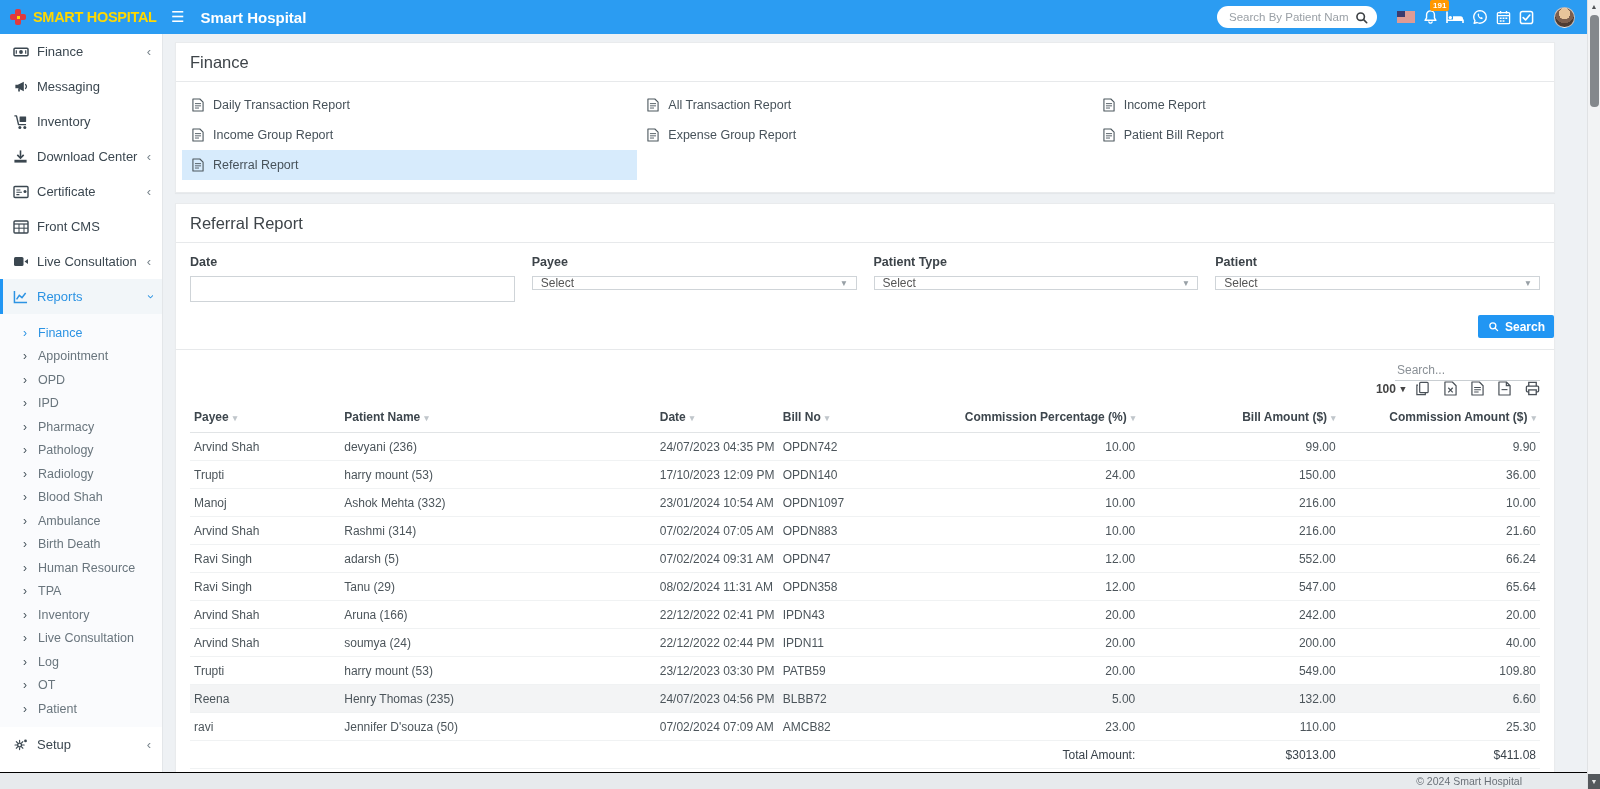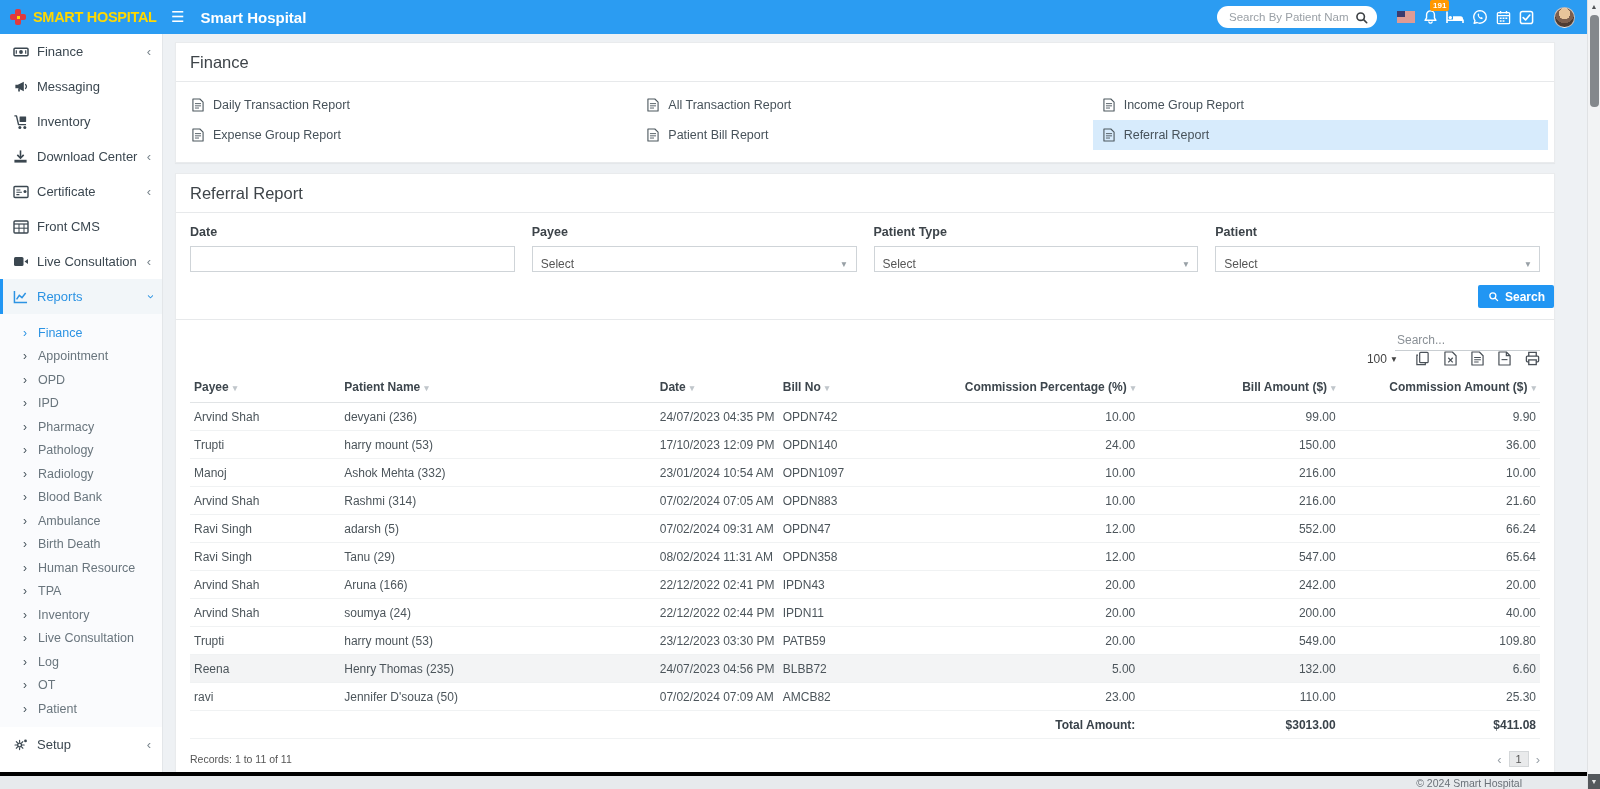--- a/index.html
+++ b/index.html
@@ -51,51 +51,51 @@
   .card-title { font-size:16.5px; font-weight:500; color:#3e4449; padding:10px 14px 9px; border-bottom:1px solid #e7e9eb; }
   .finance-card { margin-bottom:10px; }
   .report-grid { display:grid; grid-template-columns:1fr 1fr 1fr; padding:8px 6px 12px; }
   .report-link { display:flex; align-items:center; gap:9px; padding:8px 10px; color:#47525a; font-size:12.5px; cursor:pointer; }
   .report-link .doc { display:inline-flex; color:#4d585f; flex:none; }
   .report-link.active { background:#d7ebfc; }
 
   .filters { display:grid; grid-template-columns:repeat(4,1fr); gap:17px; padding:12px 14px 0; }
   .filter-label { font-weight:bold; font-size:12.5px; color:#3c4349; margin-bottom:7px; }
   .text-input { height:26px; width:100%; border:1px solid #cfd4d8; padding:0 8px; font-size:12px; color:#444; outline:none; }
-  .select { height:26px; border:1px solid #cfd4d8; background:#fff; display:flex; align-items:flex-end; justify-content:space-between; padding:0 8px; font-size:12px; color:#555; cursor:pointer; }
+  .select { height:14px; border:1px solid #cfd4d8; background:#fff; display:flex; align-items:center; justify-content:space-between; padding:0 8px; font-size:12px; color:#555; cursor:pointer; }
   .select .caret { color:#98a0a6; display:inline-flex; transform:scale(.8); }
   .search-row { display:flex; justify-content:flex-end; padding:13px 0 11px; }
   .btn-search { background:#2196f3; color:#fff; border:none; border-radius:2px; height:23px; padding:0 9px; font-size:12px; font-weight:bold; display:flex; align-items:center; gap:5px; cursor:pointer; font-family:inherit; }
   .btn-search .bsi { display:inline-flex; transform:scale(.8); }
 
   .table-divider { border-top:1px solid #e7e9eb; }
   .table-toolbar { display:flex; align-items:flex-end; justify-content:space-between; padding:10px 14px 2px;flex-direction:column; }
   .dt-search { border:none; border-bottom:1px solid #c9ced2; width:145px; font-size:12px; padding:3px 2px; outline:none; color:#555; background:transparent; font-family:inherit; }
   .dt-search::placeholder { color:#8a9096; }
-  .toolbar-right { display:flex; align-items:center; gap:14px; color:#4a5158; }
+  .toolbar-right { display:flex; align-items:center; gap:5px; color:#4a5158;font-weight:bold; }
   .page-size { font-size:12px; color:#444; display:flex; align-items:center; gap:4px; cursor:pointer; margin-right:4px; }
   .page-size .ps-caret { display:inline-flex; transform:scale(.8); color:#444; }
   .export-icon { display:inline-flex; color:#4a5158; cursor:pointer; }
 
   table.data { width:calc(100% - 28px); margin:4px 14px 0; border-collapse:collapse; font-size:12px; color:#4c555b; }
   table.data th { font-weight:bold; color:#3d464d; text-align:left; padding:8px 4px; border-bottom:1px solid #e1e4e6; white-space:nowrap; cursor:pointer;margin-left:48px; }
   table.data th:nth-of-type(n+5) { text-align:right; }
   th .sort { color:#c0c6cb; font-size:9px; margin-left:4px; }
   table.data td { padding:6.5px 4px; border-bottom:1px solid #f0f2f3; white-space:nowrap; }
   td.ta-r { text-align:right; }
   tr.highlight { background:#f3f4f5; }
-  tfoot td { font-weight:bold; color:#39424a; padding:8px 4px; border-bottom:1px solid #e1e4e6; }
+  tfoot td { font-weight:normal; color:#39424a; padding:8px 4px; border-bottom:1px solid #e1e4e6; }
   .records-row { display:flex; justify-content:space-between; align-items:center; padding:12px 14px 30px; }
   .records { font-size:10.5px; color:#555; }
   .pager { display:flex; align-items:center; gap:7px; color:#9aa2a9; font-size:13px; }
   .page-num { background:#e9eaeb; border:1px solid #d4d7d9; color:#555; font-size:11px; padding:1px 6px; cursor:pointer; }
   .pg { cursor:pointer; }
 
   
-  .footer { height:17px; background:#e7eaed; border-top:4px solid #000000; display:flex; align-items:center; justify-content:flex-end; padding-right:78px; font-size:10.5px; color:#6a7178; }
+  .footer { height:17px; background:#e7eaed; border-top:1px solid #000000; display:flex; align-items:center; justify-content:flex-end; padding-right:78px; font-size:10.5px; color:#6a7178; }
 
   
   .scrollbar { position:fixed; top:0; right:0; width:13px; height:789px; background:#f2f3f4; border-left:1px solid #e0e2e4; z-index:50; display:flex; flex-direction:column; align-items:center; }
   .sb-arrow { font-size:7px; color:#505355; height:13px; display:flex; align-items:center; }
   .sb-thumb { width:9px; height:92px; background:#84888c; border-radius:4px; margin-top:2px; cursor:grab; }
   .sb-bottom { margin-top:auto; width:13px; height:15px; background:#54585c; color:#e8e8e8; font-size:7px; display:flex; align-items:center; justify-content:center; }
 </style>
 </head>
 <body>
 
@@ -326,21 +326,21 @@
           <span>Pathology</span>
         </div>
 
         <div class="sub-item">
           <span class="arrow">›</span>
           <span>Radiology</span>
         </div>
 
         <div class="sub-item">
           <span class="arrow">›</span>
-          <span>Blood Bank</span>
+          <span>Blood Shah</span>
         </div>
 
         <div class="sub-item">
           <span class="arrow">›</span>
           <span>Ambulance</span>
         </div>
 
         <div class="sub-item">
           <span class="arrow">›</span>
           <span>Birth Death</span>
@@ -413,20 +413,29 @@
           <div class="report-link">
             <span class="doc">
               <svg width="12" height="14" viewBox="0 0 13 15" fill="none">
                 <path d="M1 1h7.5L12 4.5V14H1Z" stroke="currentColor" stroke-width="1.2" stroke-linejoin="round"></path>
                 <path d="M3.2 6h6.6M3.2 8.4h6.6M3.2 10.8h4.4" stroke="currentColor" stroke-width="1"></path>
               </svg>
             </span>
             <span>All Transaction Report</span>
           </div>
 
+          <div class="report-link">
+            <span class="doc">
+              <svg width="12" height="14" viewBox="0 0 13 15" fill="none">
+                <path d="M1 1h7.5L12 4.5V14H1Z" stroke="currentColor" stroke-width="1.2" stroke-linejoin="round"></path>
+                <path d="M3.2 6h6.6M3.2 8.4h6.6M3.2 10.8h4.4" stroke="currentColor" stroke-width="1"></path>
+              </svg>
+            </span>
+            <span>Income Report</span>
+          </div>
 
           <div class="report-link">
             <span class="doc">
               <svg width="12" height="14" viewBox="0 0 13 15" fill="none">
                 <path d="M1 1h7.5L12 4.5V14H1Z" stroke="currentColor" stroke-width="1.2" stroke-linejoin="round"></path>
                 <path d="M3.2 6h6.6M3.2 8.4h6.6M3.2 10.8h4.4" stroke="currentColor" stroke-width="1"></path>
               </svg>
             </span>
             <span>Income Group Report</span>
           </div>

